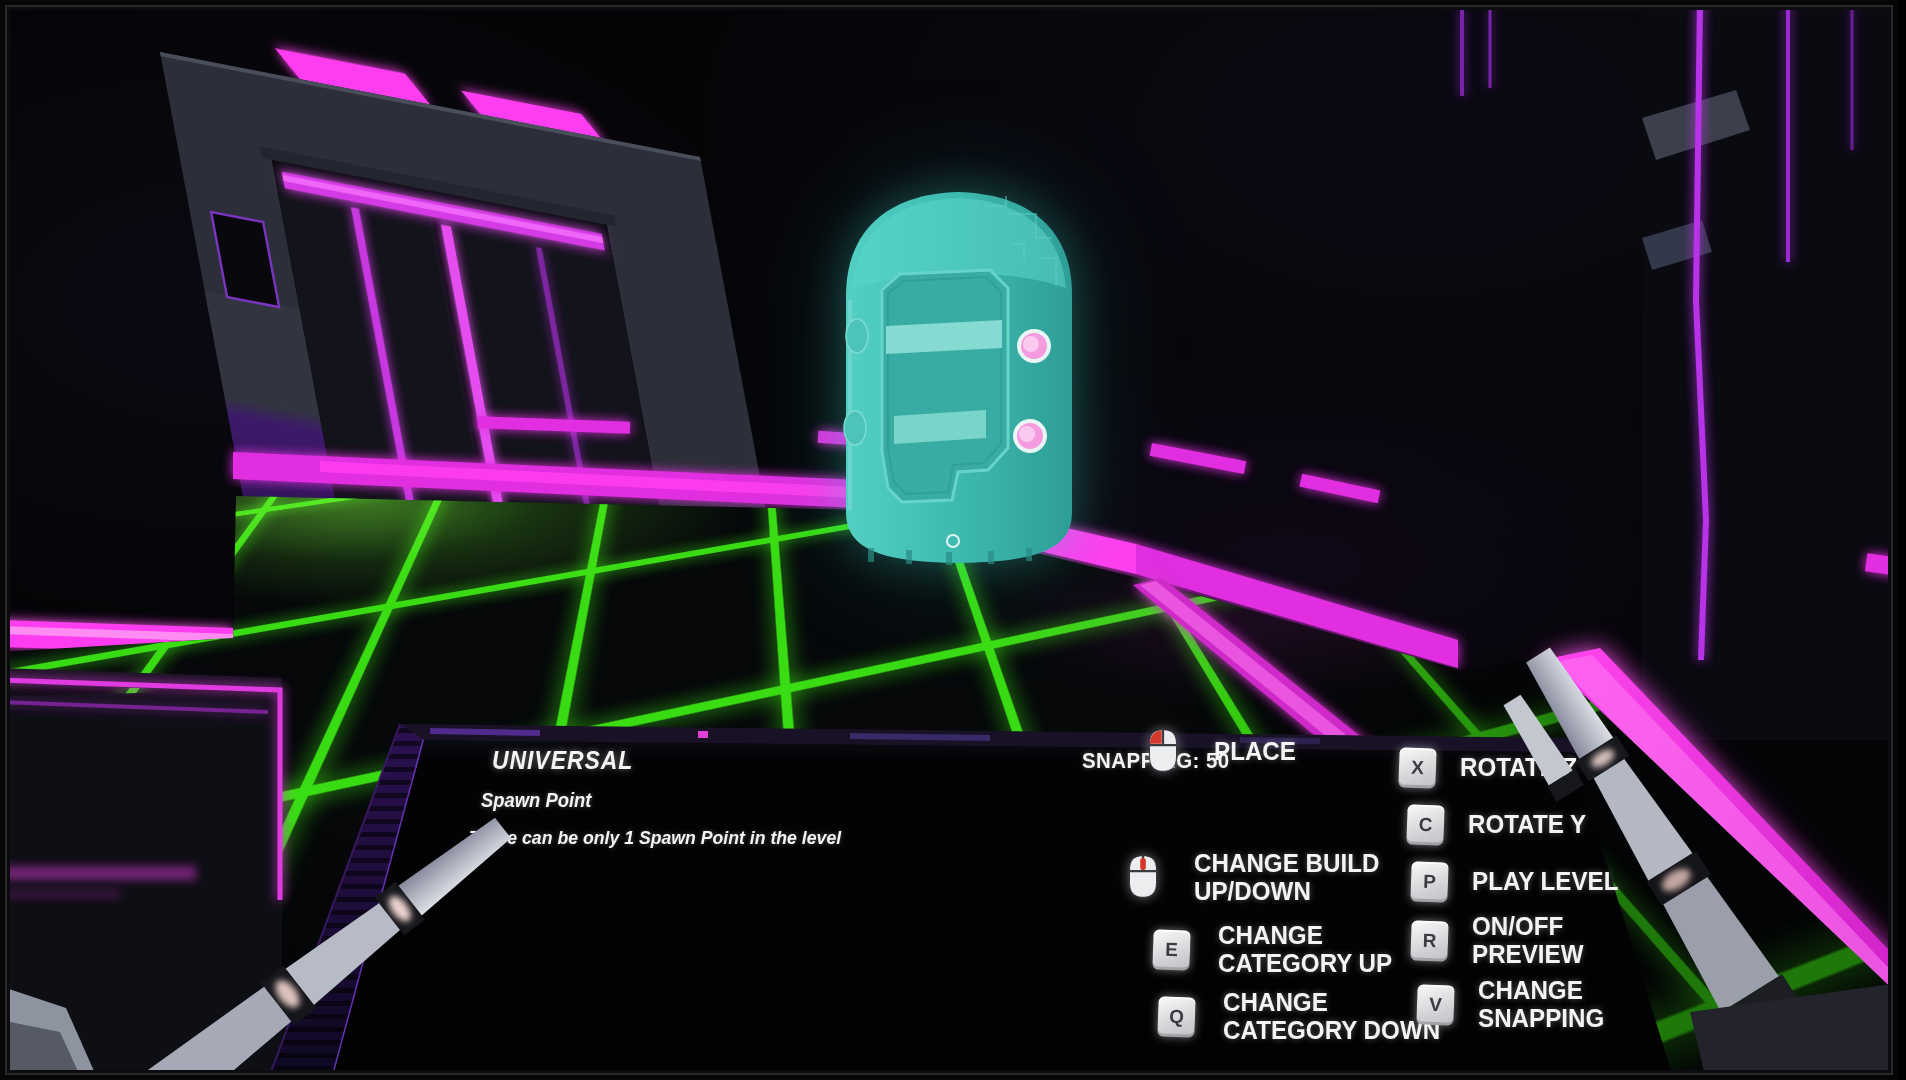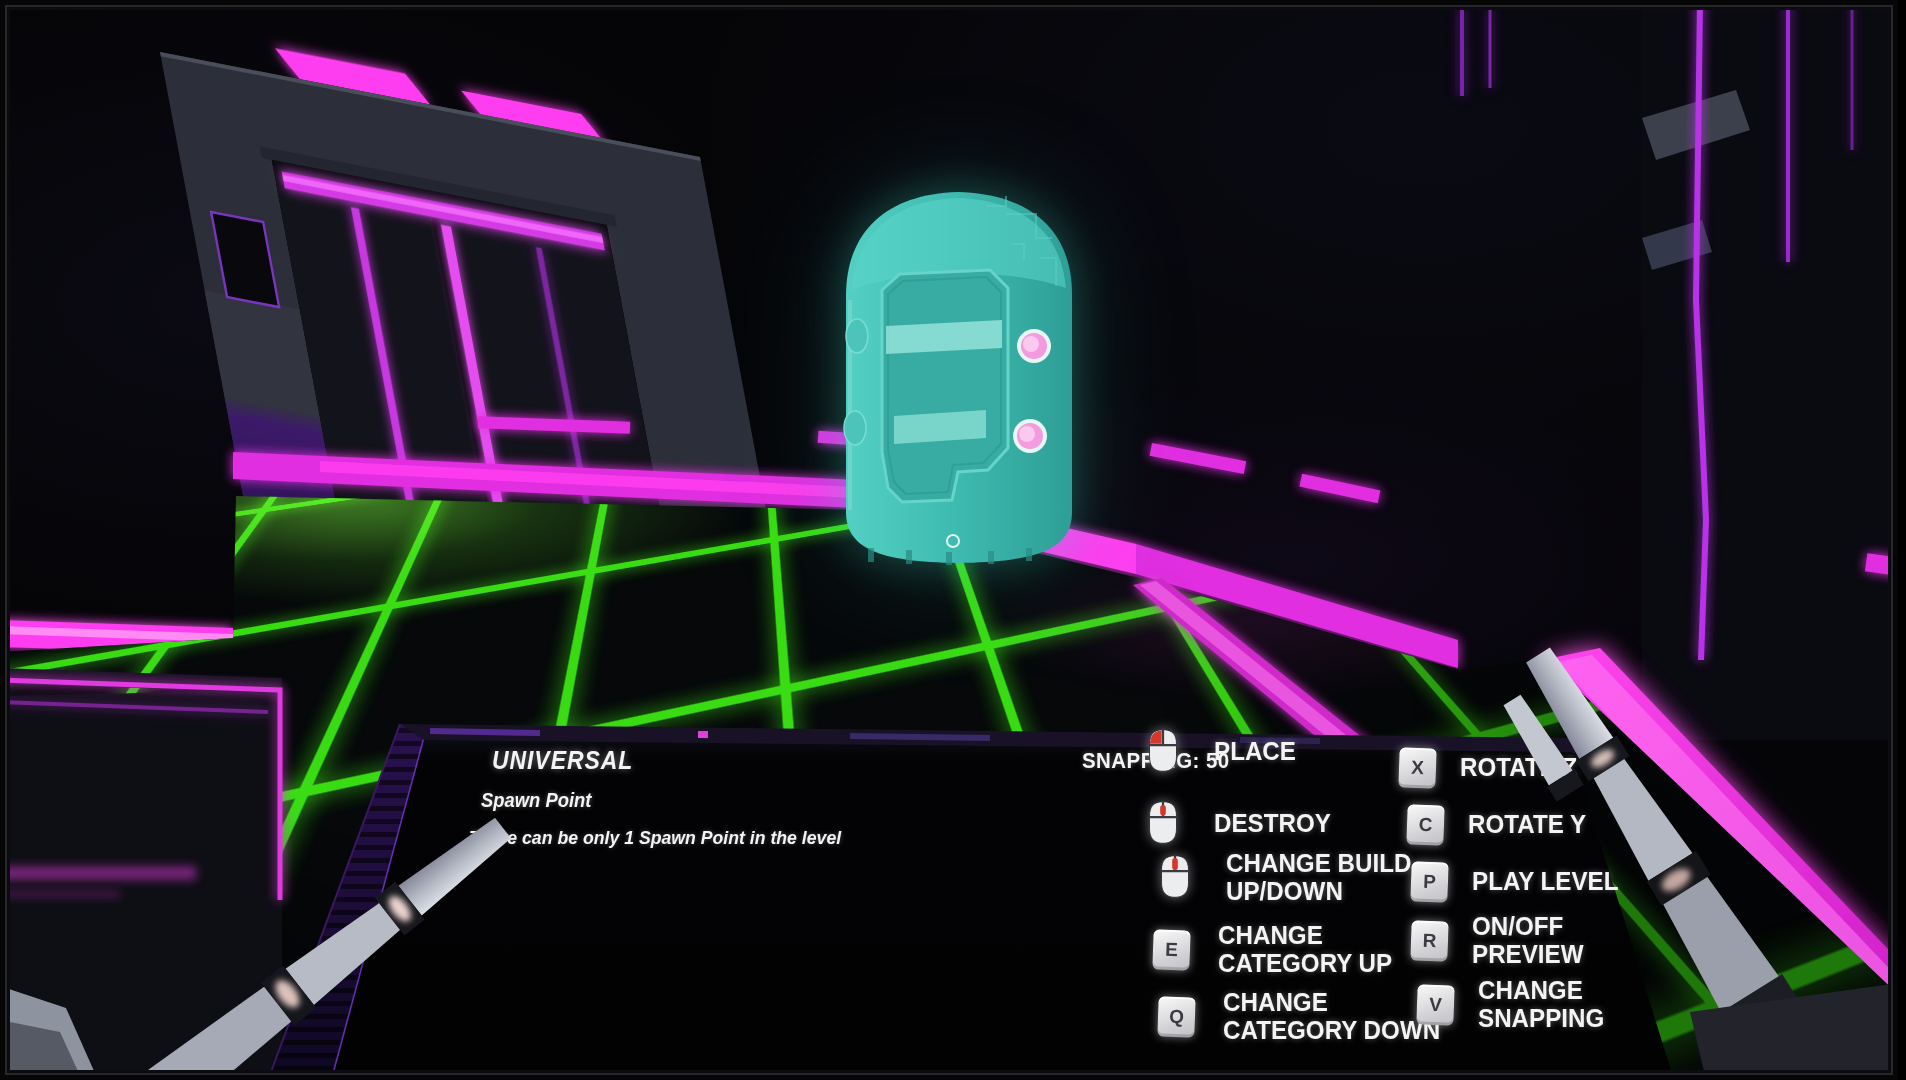--- a/index.html
+++ b/index.html
@@ -302,32 +302,22 @@
       <span class="ic">
         <svg class="micon" width="34" height="45" viewBox="0 0 24 32">
           <path class="m-body" d="M12,1.2 C18.6,1.2 21.6,4.6 21.6,11.4 L21.6,20.4 C21.6,27.4 18.2,30.8 12,30.8 C5.8,30.8 2.4,27.4 2.4,20.4 L2.4,11.4 C2.4,4.6 5.4,1.2 12,1.2 Z"></path>
           <path class="m-red" d="M11,1.6 C5.9,2 3.1,5.1 2.7,11.2 L11,11.2 Z"></path>
           <path class="m-line" d="M2.4,12.2 L21.6,12.2 M12,1.2 L12,12.2"></path>
         </svg>
       </span>
       <div class="lbl lblL">PLACE</div>
     </div>
 
-    <div class="ctl" style="left:1146px;top:800px">
-      <span class="ic">
-        <svg class="micon" width="34" height="45" viewBox="0 0 24 32">
-          <path class="m-body" d="M12,1.2 C18.6,1.2 21.6,4.6 21.6,11.4 L21.6,20.4 C21.6,27.4 18.2,30.8 12,30.8 C5.8,30.8 2.4,27.4 2.4,20.4 L2.4,11.4 C2.4,4.6 5.4,1.2 12,1.2 Z"></path>
-          <path class="m-line" d="M2.4,12.2 L21.6,12.2 M12,1.2 L12,12.2"></path>
-          <rect class="m-red" x="10" y="3.6" width="4" height="7.4" rx="2"></rect>
-        </svg>
-      </span>
-      <div class="lbl lblL">DESTROY</div>
-    </div>
-
-    <div class="ctl" style="left:1158px;top:854px">
+
+    <div class="ctl" style="left:1126px;top:854px">
       <span class="ic">
         <svg class="micon" width="34" height="45" viewBox="0 0 24 32">
           <path class="m-body" d="M12,1.2 C18.6,1.2 21.6,4.6 21.6,11.4 L21.6,20.4 C21.6,27.4 18.2,30.8 12,30.8 C5.8,30.8 2.4,27.4 2.4,20.4 L2.4,11.4 C2.4,4.6 5.4,1.2 12,1.2 Z"></path>
           <path class="m-line" d="M2.4,12.2 L21.6,12.2 M12,1.2 L12,12.2"></path>
           <rect class="m-red" x="10" y="2.8" width="4" height="8.6" rx="2"></rect>
         </svg>
       </span>
       <div class="lbl lblL">CHANGE BUILD UP/DOWN</div>
     </div>
 

